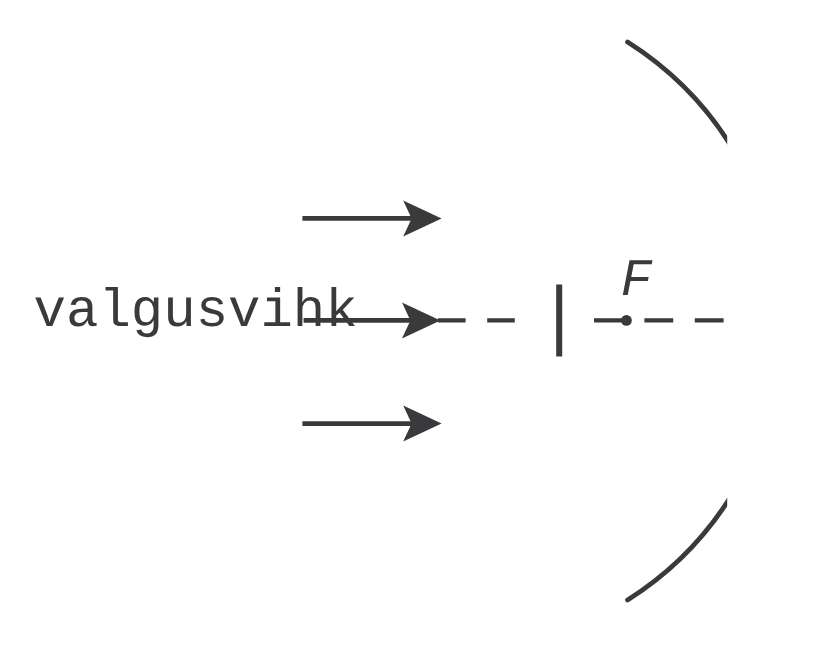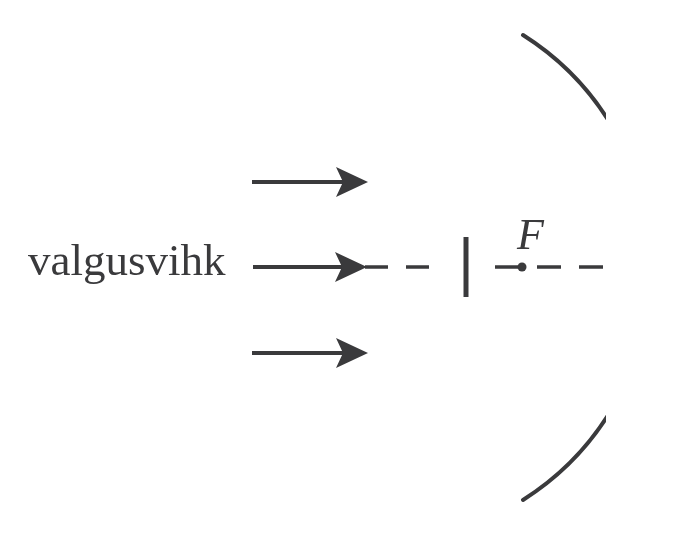--- a/index.html
+++ b/index.html
@@ -5,21 +5,21 @@
   html, body {
     margin: 0;
     padding: 0;
   }
   .canvas {
     position: relative;
     width: 606px;
     height: 538px;
     background: var(--color-background, #ffffff);
     overflow: hidden;
-    font-family: Liberation Serif, serif;
+    font-family: Liberation Mono, monospace;
   }
   .diagram-svg {
     position: absolute;
     left: 0;
     top: 0;
     color: var(--color-stroke, #3a3a3c);
   }
   .beam-label {
     position: absolute;
     left: 28px;

